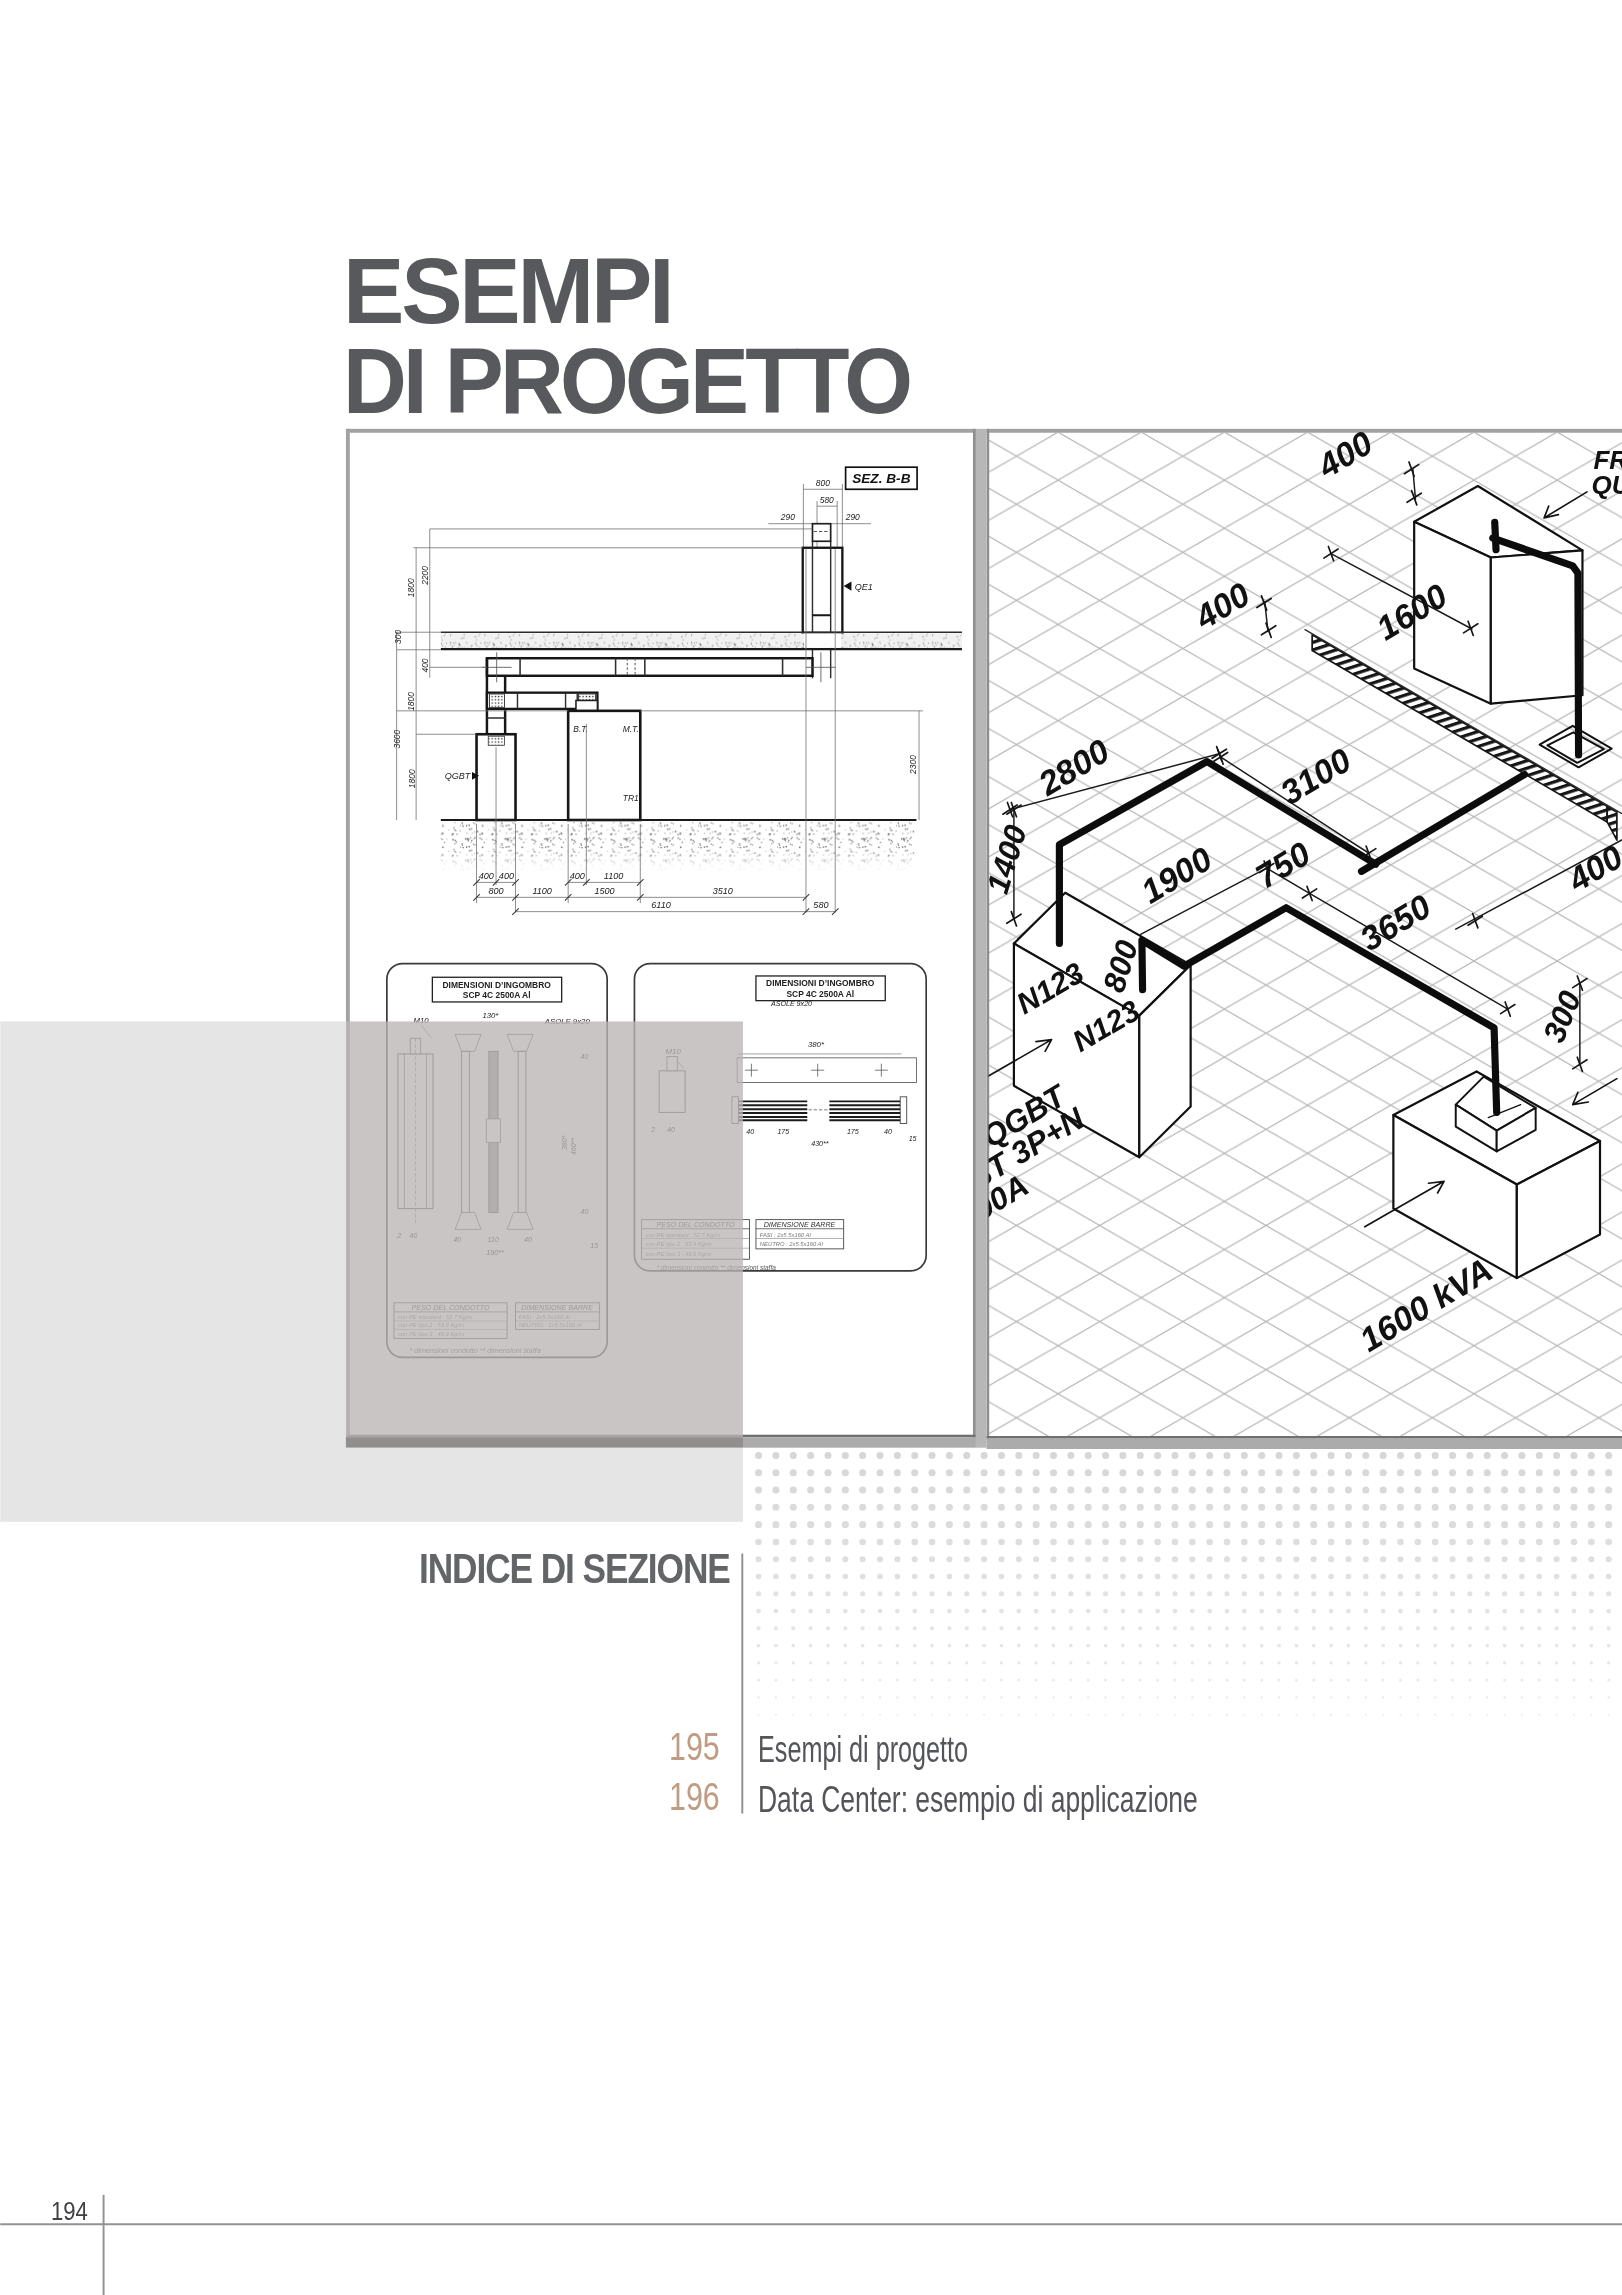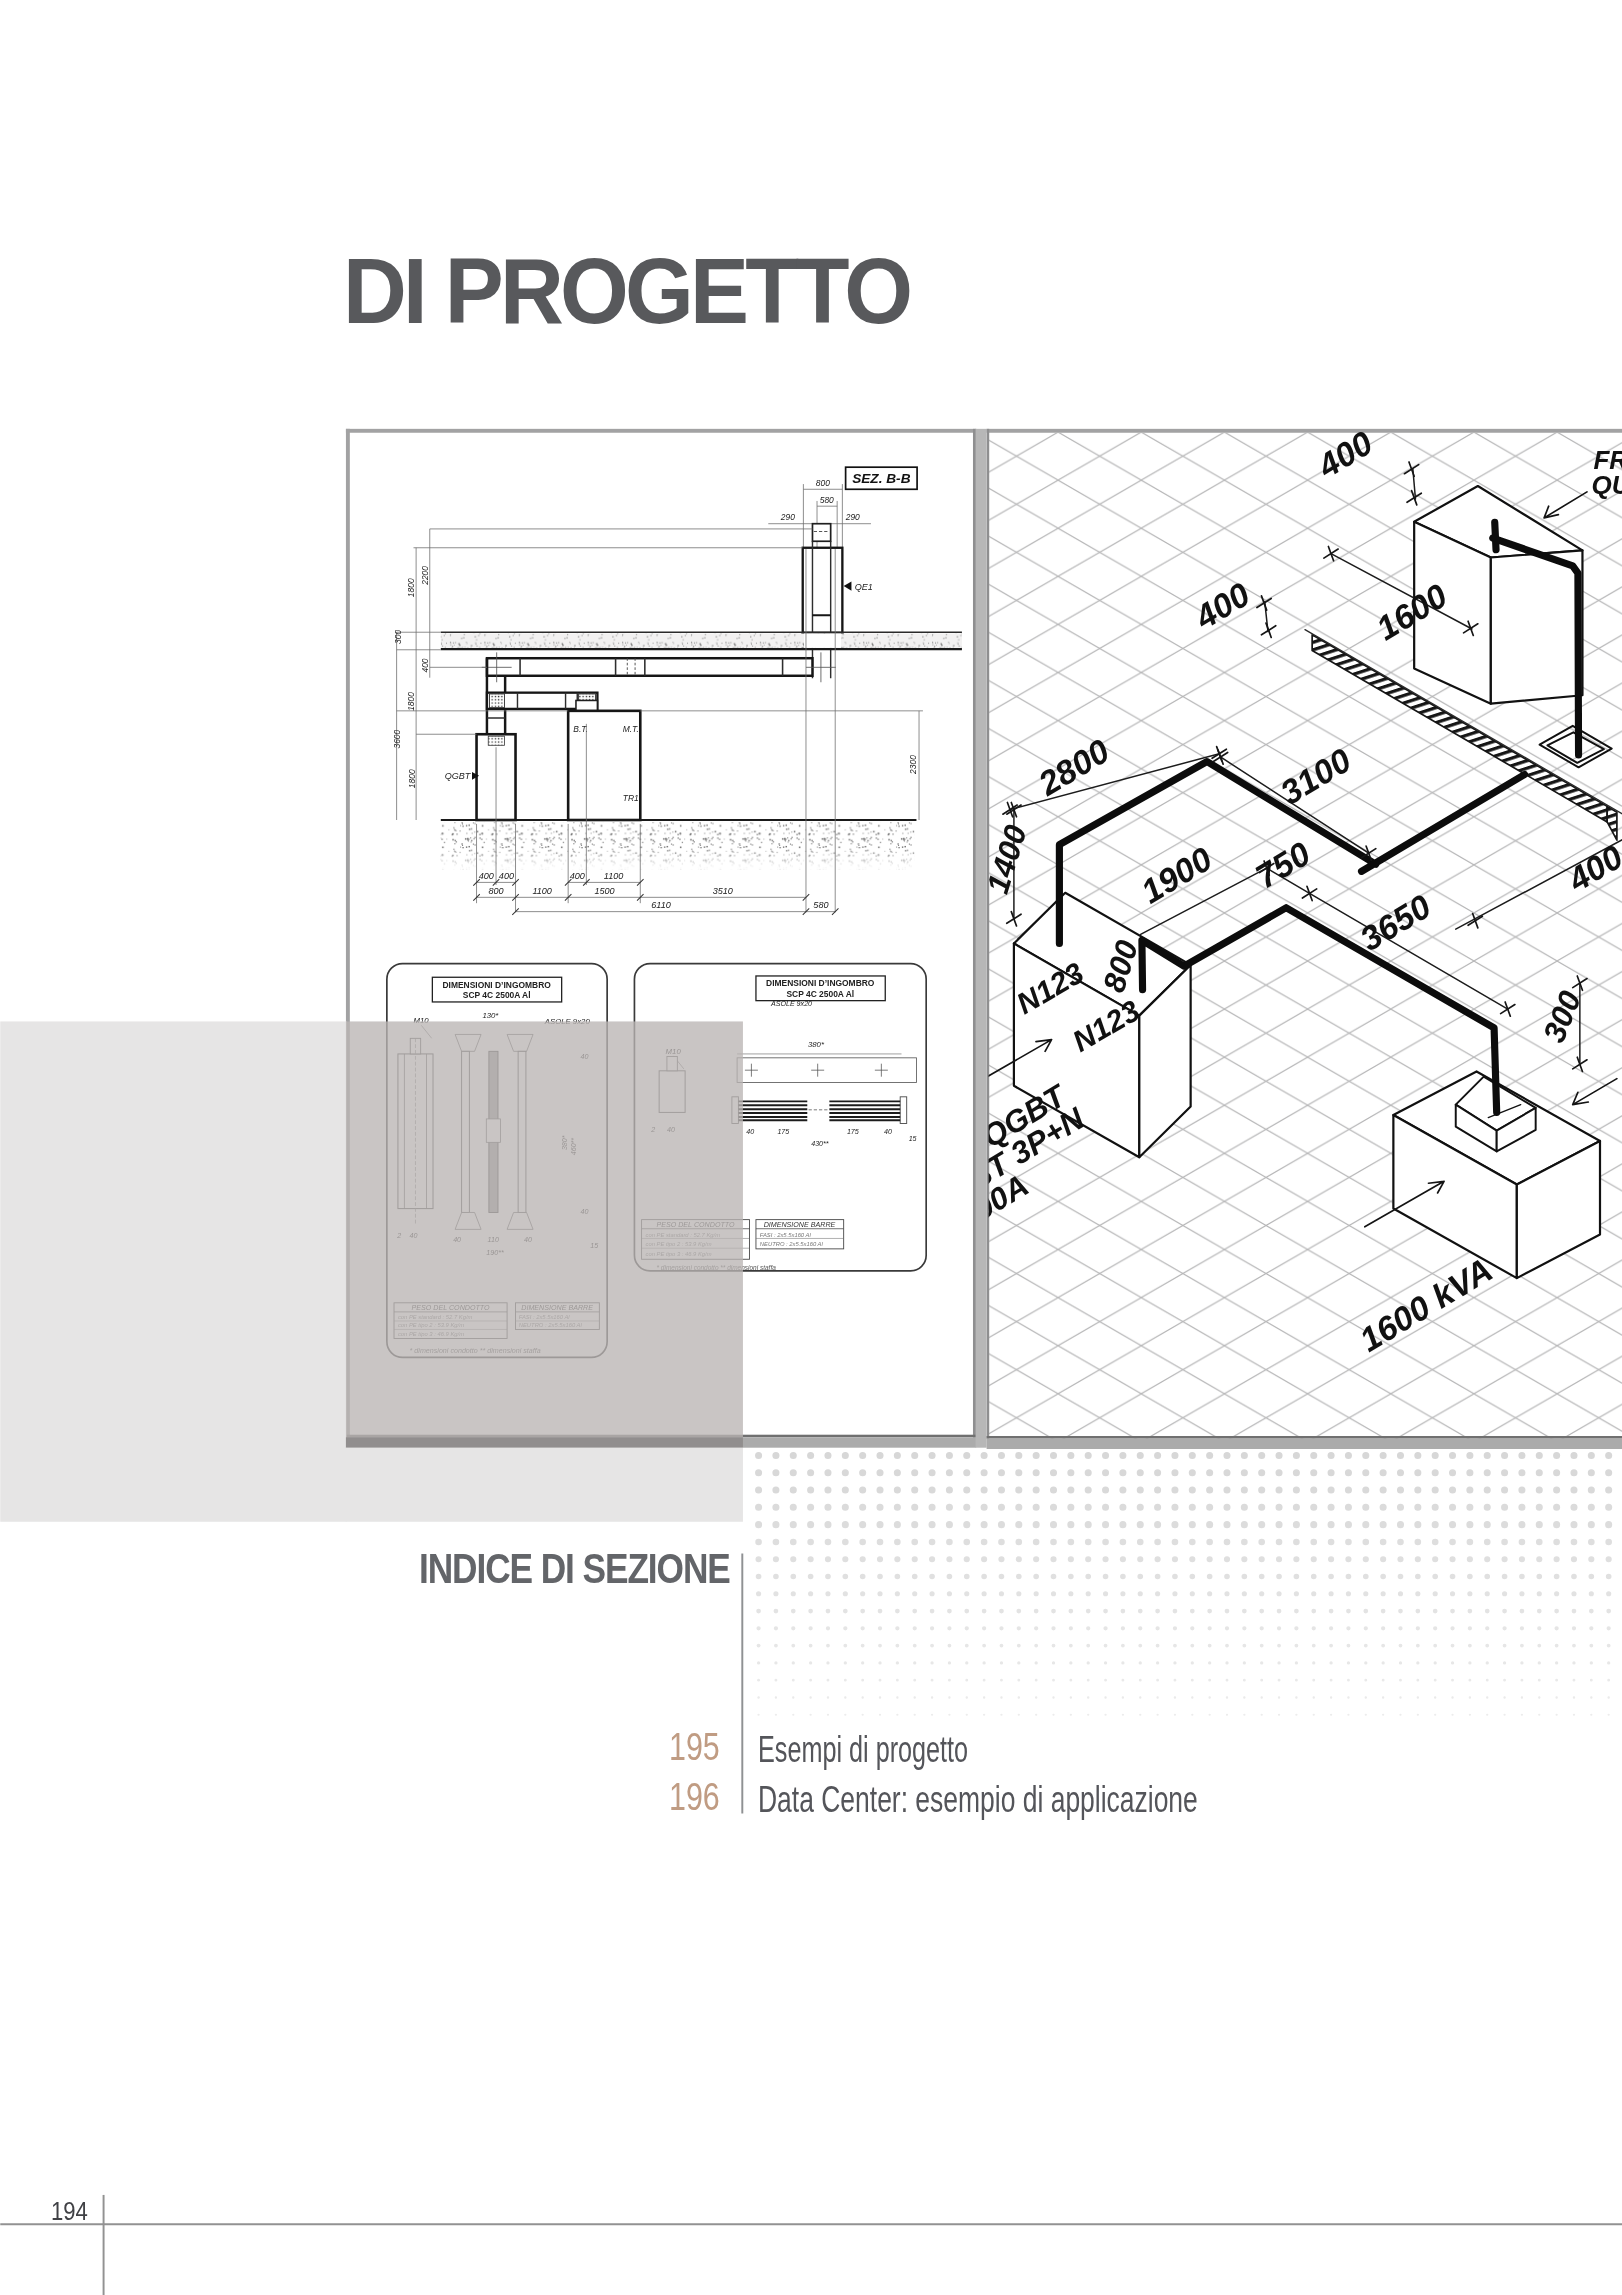--- a/index.html
+++ b/index.html
@@ -5,20 +5,21 @@
   html,body{margin:0;padding:0;width:1623px;height:2295px;background:#ffffff;overflow:hidden;}
   *{box-sizing:border-box;}
   body{font-family:"Liberation Sans", sans-serif;}
   .abs{position:absolute;}
 </style>
 </head>
 <body>
 <div class="abs" style="left:0;top:0;width:1623px;height:2295px;">
 
 <div class="abs" id="title1" style="left:343px;top:246px;color:#58595c;font-weight:bold;font-size:92px;line-height:90px;white-space:nowrap;">
+  <div style="letter-spacing:-3.2px;transform:scaleX(1);transform-origin:0 0;">ESEMPI</div>
   <div style="letter-spacing:-3.9px;transform:scaleX(0.961);transform-origin:0 0;">DI&nbsp;PROGETTO</div>
 </div>
 
 <svg class="abs" style="left:0;top:0;" width="1623" height="2295" viewBox="0 0 2497 3532" xmlns="http://www.w3.org/2000/svg">
 <defs>
 
   <pattern id="iso" width="128" height="74" patternUnits="userSpaceOnUse" x="1500" y="665">
     <path d="M0,0 L128,74 M0,74 L128,0 M-2,72 L2,76 M126,-2 L130,2" stroke="#b5b5b6" stroke-width="1.7" fill="none"></path>
   </pattern>
 

